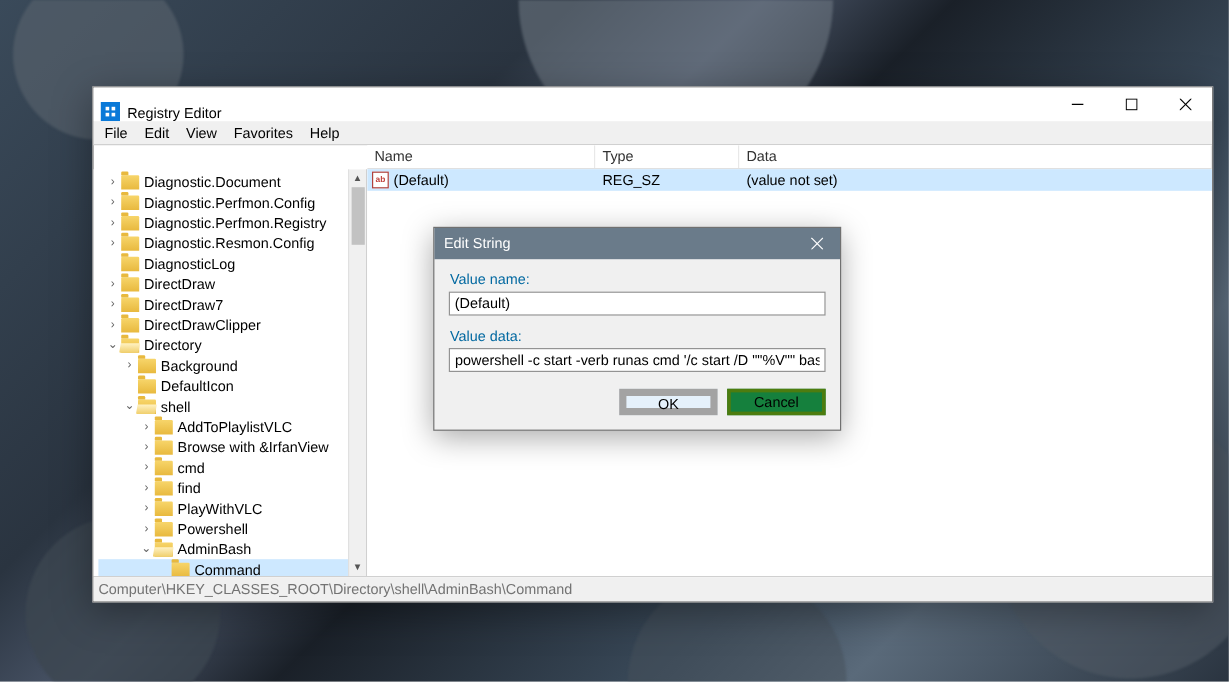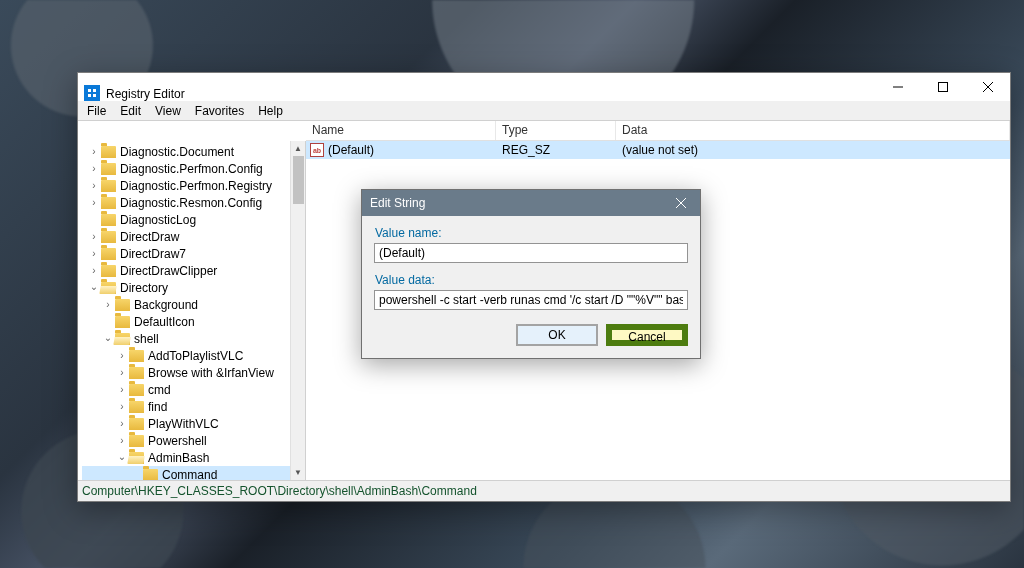--- a/index.html
+++ b/index.html
@@ -116,21 +116,21 @@
   .col-name{width:190px}.col-type{width:120px}.col-data{flex:1}
   .list-row { height:18px; display:flex; align-items:center; font-size:12px;}
   .list-row.sel { background:#cde8ff;}
   .val-icon { width:14px;height:14px; margin:0 4px 0 4px; border:1px solid #b0413e; background:#fff; display:flex;align-items:center;justify-content:center; font-size:7px; color:#c04540; font-weight:bold;}
   .val-icon::before{content:"ab";}
   .list-row .cell{padding:0 6px;}
   .list-row .cell.name{width:190px; display:flex; align-items:center; padding-left:0;}
   .list-row .cell.type{width:120px;}
   .list-row .cell.data{flex:1;}
 
-  .statusbar { height:20px; background:#f0f0f0; display:flex; align-items:center; padding:0 4px; font-size:12px; color:#14532d;}
+  .statusbar { height:20px; background:#f0f0f0; display:flex; align-items:center; padding:0 4px; font-size:12px; color:#737373;}
 
   
   .dialog {
     position: absolute;
     left: 361px; top: 189px;
     width: 340px;
     background: #f0f0f0;
     border: 1px solid #707070;
     box-shadow: 0 6px 24px rgba(0,0,0,.35);
     font-size: 12px;
@@ -143,24 +143,24 @@
   .dlg-input {
     width:100%; height:20px;
     border:1px solid #939393; background:#fff;
     padding:1px 4px; font-family:inherit; font-size:12px;
   }
   .dlg-input.ro { background:#fff; color:#000;}
   .dlg-row2{ margin-top:10px;}
   .dlg-buttons { display:flex; justify-content:flex-end; gap:8px; margin-top:14px;}
   .dlg-btn {
     width:82px; height:22px;
-    background:#fef9c3; border:6px solid #4d7c0f;
+    background:#15803d; border:3px solid #4d7c0f;
     font-family:inherit; font-size:12px;
   }
-  .dlg-btn.default { border:2px solid #a3a3a3; background:#e5f1fb;}
+  .dlg-btn.default { border:6px solid #a3a3a3; background:#e5f1fb;}
 </style>
 </head>
 <body>
 
 <div class="window">
   <div class="titlebar">
     <span class="appicon"></span>
     <span class="title-text">Registry Editor</span>
     <span class="title-spacer"></span>
     <div class="winbtn">

